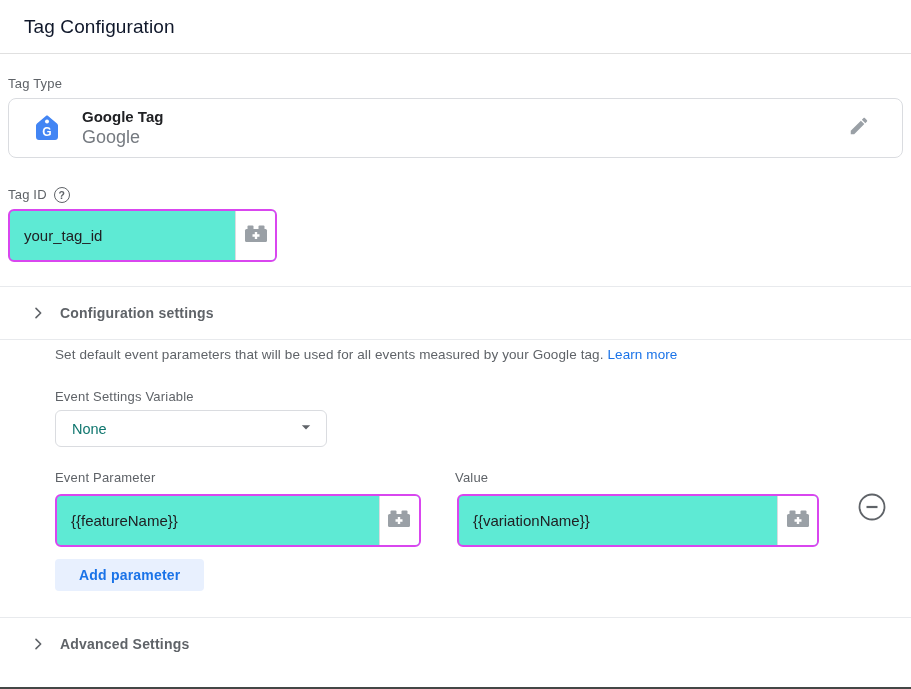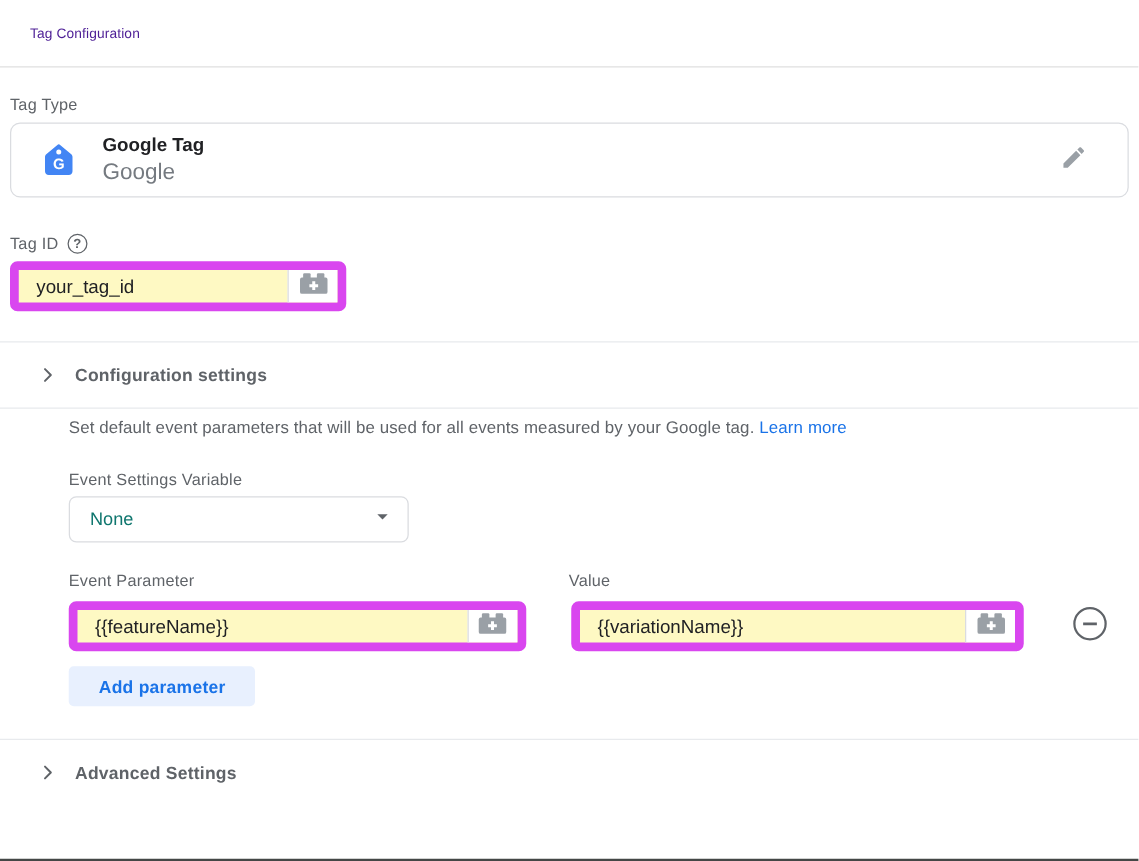--- a/index.html
+++ b/index.html
@@ -17,22 +17,22 @@
     border-radius: 8px 8px 0 0;
   }
   .panel-header {
     height: 54px;
     display: flex;
     align-items: center;
     padding: 0 24px;
     border-bottom: 1px solid #e0e0e0;
   }
   .panel-title {
-    font-size: 11px;
-    color: #4c1d95;
+    font-size: 19px;
+    color: #0f172a;
     letter-spacing: .1px;
   }
   .content-pad { padding: 0 8px; }
 
   .field-label {
     font-size: 13px;
     color: #5f6368;
     letter-spacing: .2px;
   }
   .tag-type-label { margin-top: 22px; }
@@ -65,24 +65,24 @@
     border-radius: 50%;
     color: #5f6368;
     font-size: 10.5px;
     font-weight: bold;
     display: flex; align-items: center; justify-content: center;
     cursor: pointer;
   }
   .input-group {
     margin-top: 6px;
     display: flex;
-    border: 7px solid #d946ef;
+    border: 2px solid #d946ef;
     border-radius: 6px;
-    height: 40px;
-    background: #fef9c3;
+    height: 53px;
+    background: #5eead4;
     overflow: hidden;
   }
   .tag-id-group { width: 269px; }
   .text-input {
     flex: 1;
     min-width: 0;
     border: none;
     outline: none;
     padding: 0 14px;
     font-size: 15px;
@@ -143,21 +143,20 @@
   .select-value { flex: 1; font-size: 14.5px; color: #0f766e; }
 
   .param-labels {
     margin-top: 23px;
     display: flex;
   }
   .param-labels .col-a { width: 400px; }
   .param-row {
     margin-top: 9px;
     display: flex;
-    align-items: center;
     gap: 16px;
   }
   .param-group { width: 380px; margin-top: 0; }
   .value-group { width: 376px; margin-left: 20px; margin-top: 0; }
   .remove-btn {
     margin-left: 22px;
     width: 30px; height: 30px;
     display: flex; align-items: center; justify-content: center;
     cursor: pointer;
   }

